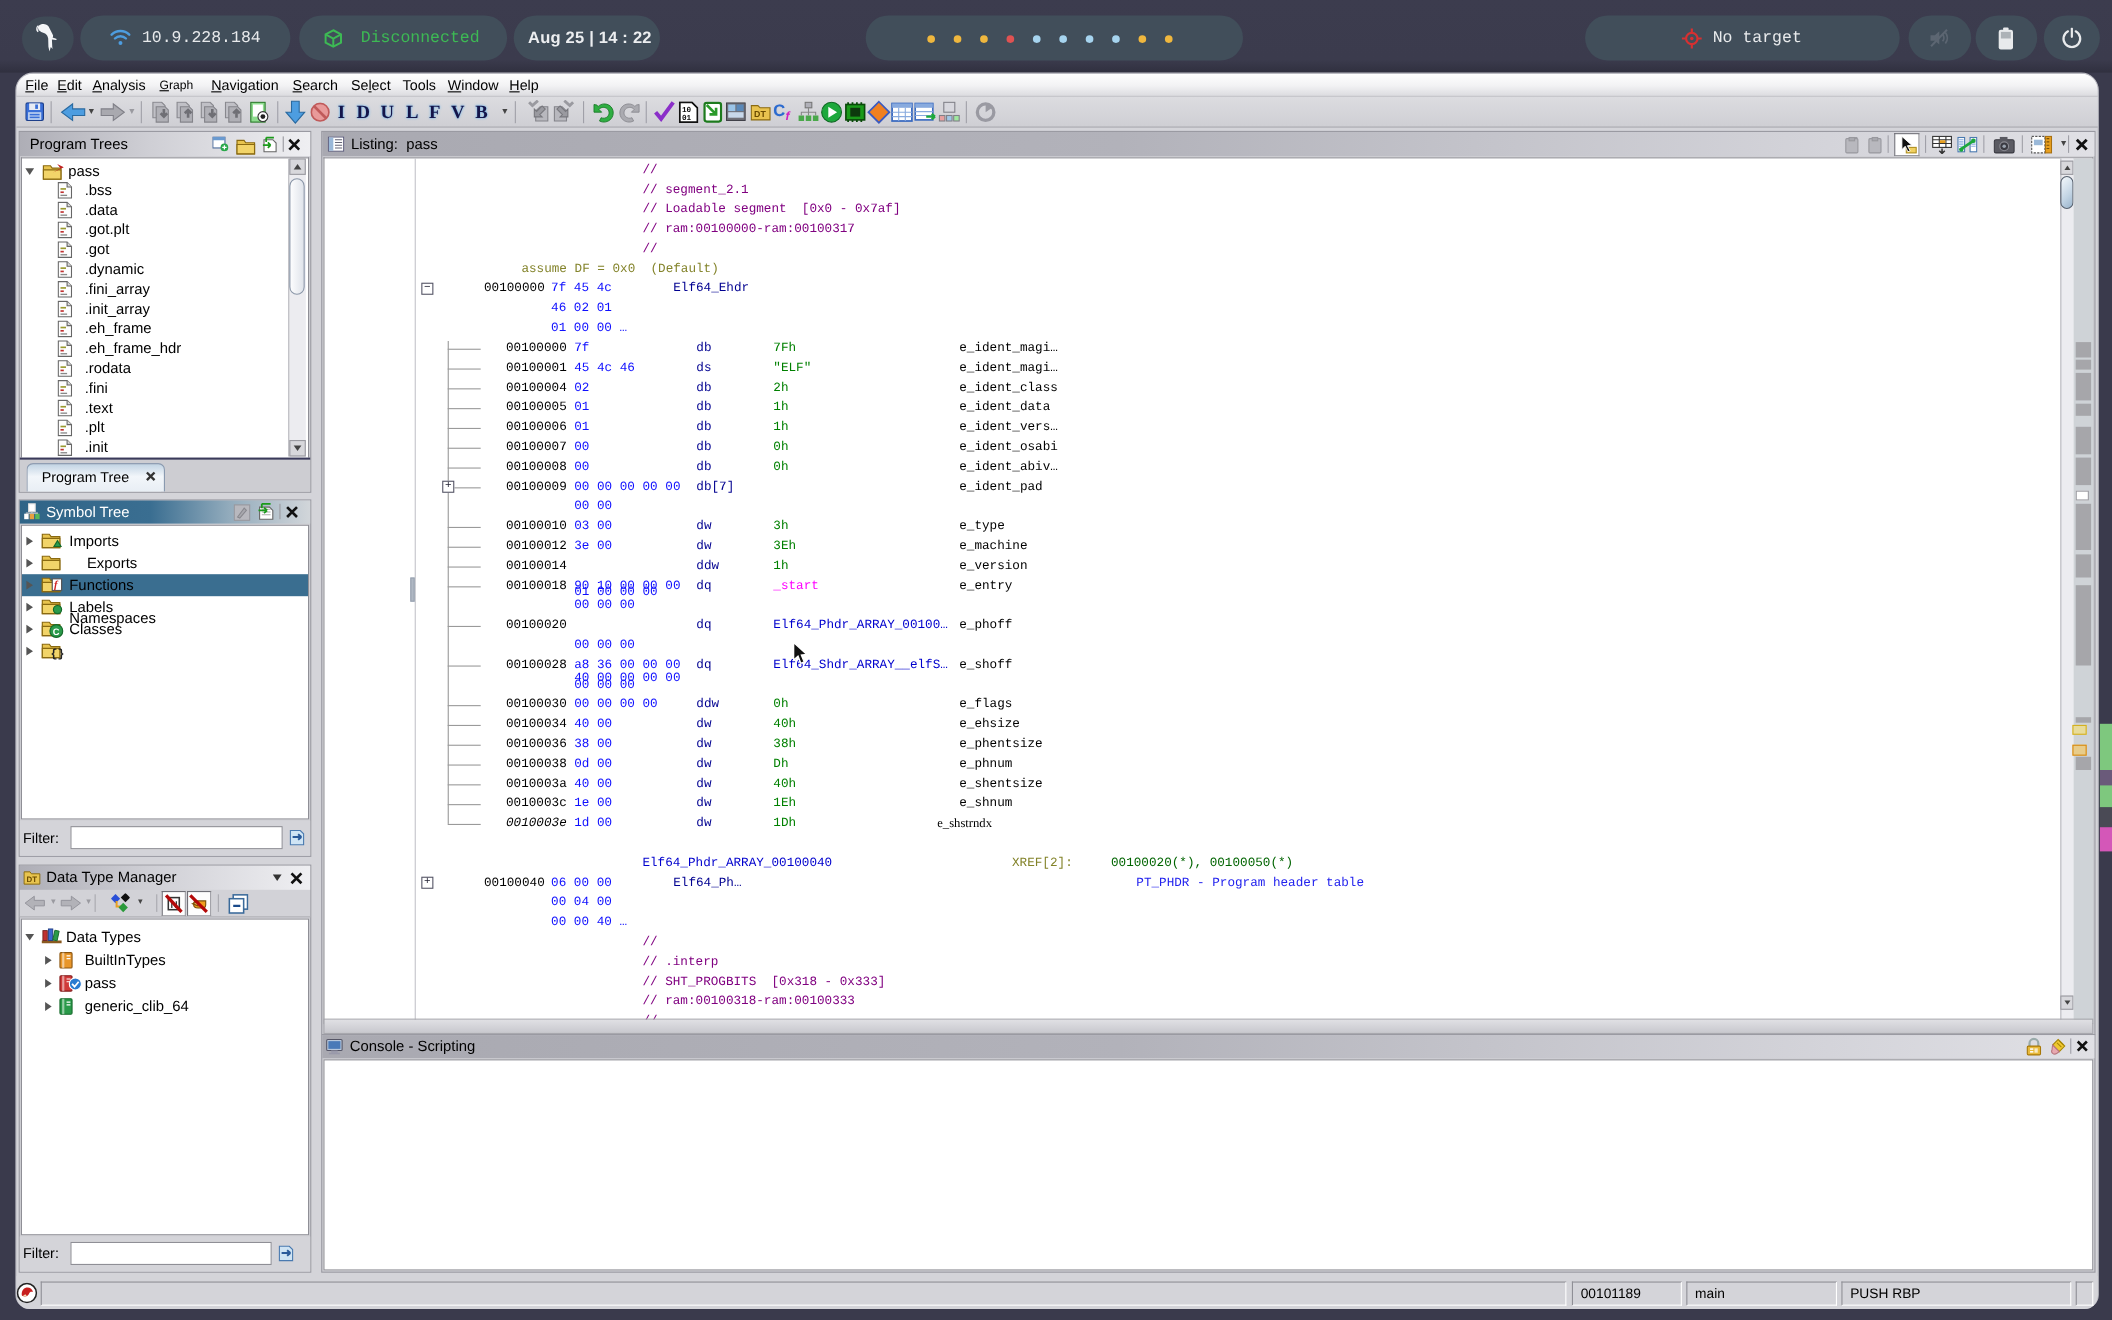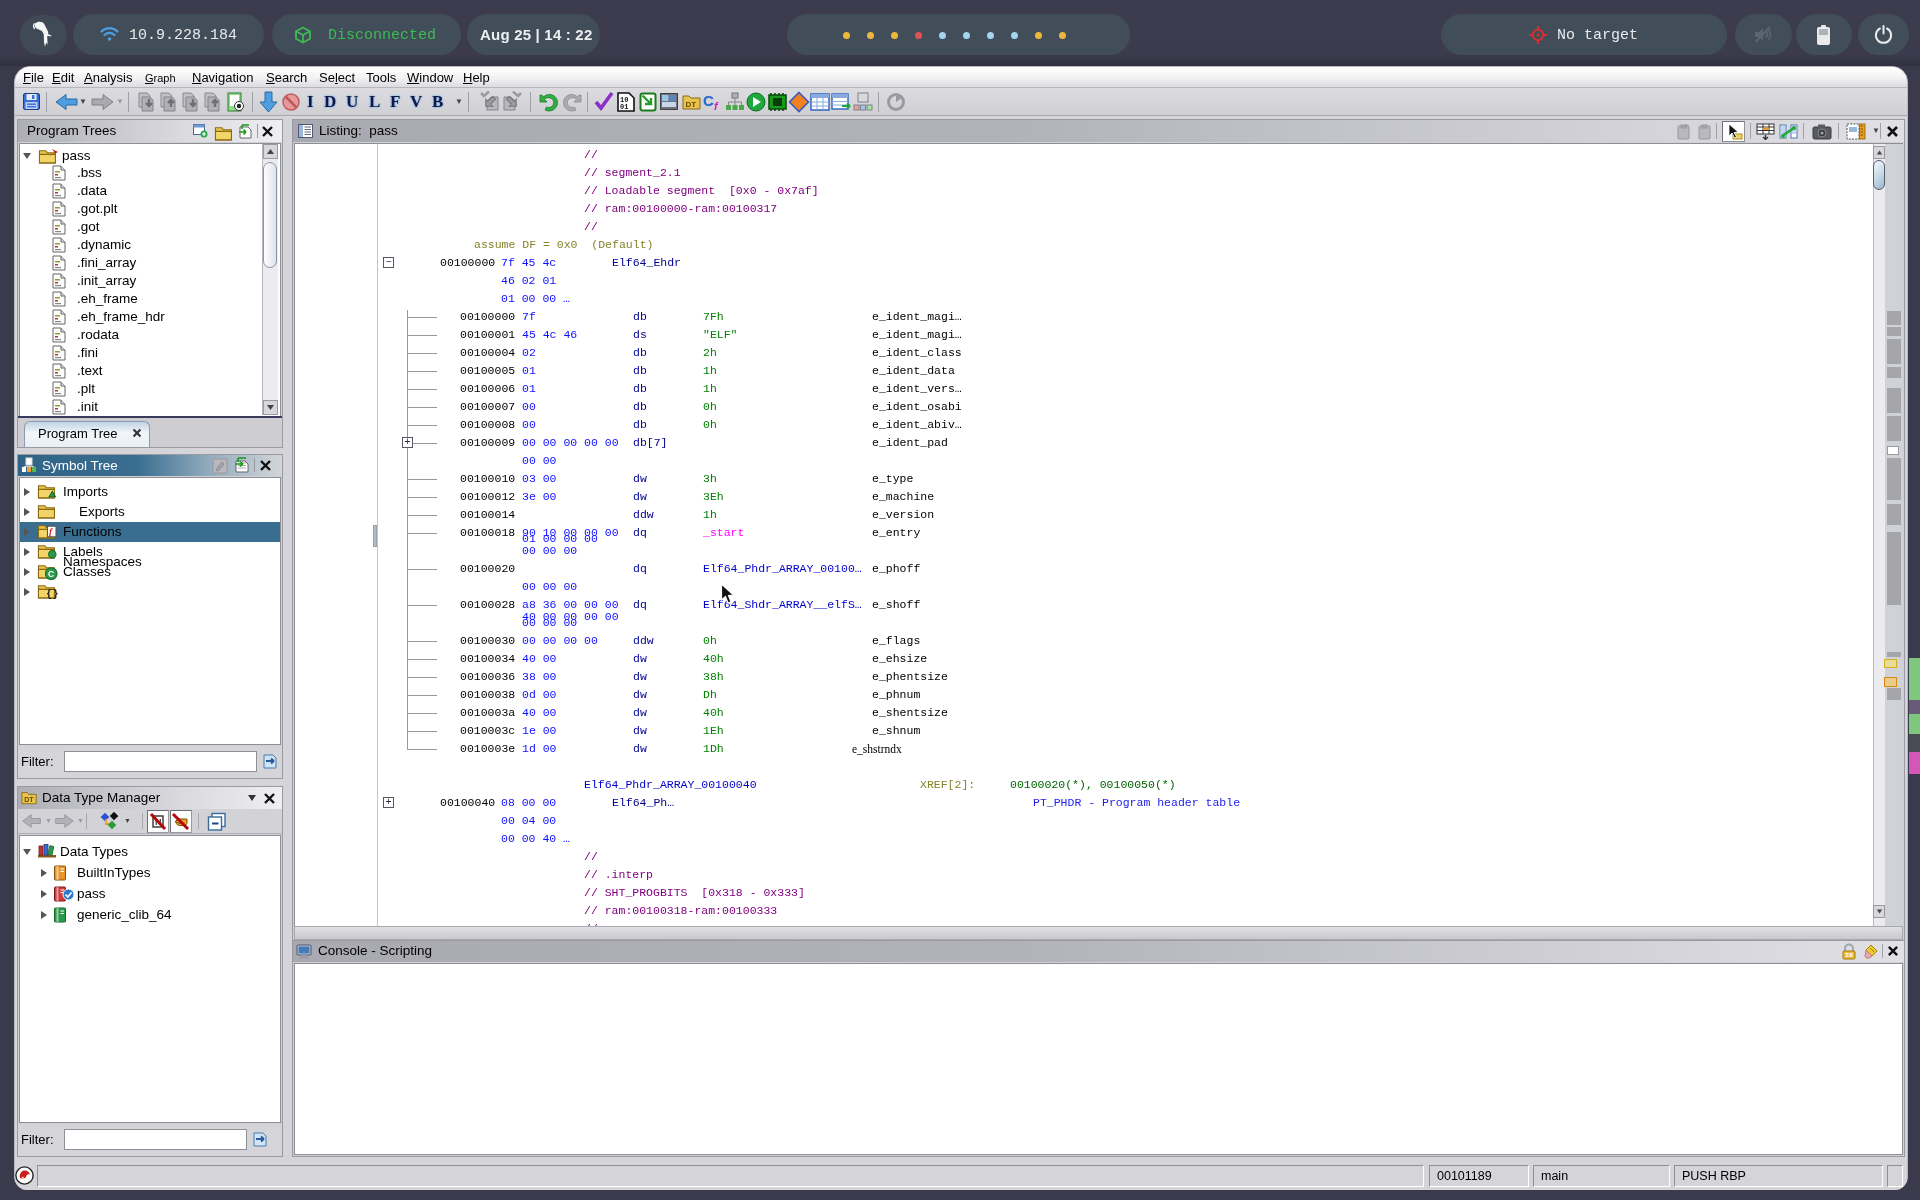--- a/index.html
+++ b/index.html
@@ -748,30 +748,30 @@
 <span class="m " style="left:460px;top:713px;">0010003a</span>
 <span class="m c-hex" style="left:522px;top:713px;">40 00</span>
 <span class="m c-mn" style="left:633px;top:713px;">dw</span>
 <span class="m c-val" style="left:703px;top:713px;">40h</span>
 <span class="m " style="left:872px;top:713px;">e_shentsize</span>
 <span class="m " style="left:460px;top:731px;">0010003c</span>
 <span class="m c-hex" style="left:522px;top:731px;">1e 00</span>
 <span class="m c-mn" style="left:633px;top:731px;">dw</span>
 <span class="m c-val" style="left:703px;top:731px;">1Eh</span>
 <span class="m " style="left:872px;top:731px;">e_shnum</span>
-<span class="m " style="left:460px;top:749px;">0010003e</span>
+<span class="m " style="left:460px;top:749px;font-style:italic;">0010003e</span>
 <span class="m c-hex" style="left:522px;top:749px;">1d 00</span>
 <span class="m c-mn" style="left:633px;top:749px;">dw</span>
 <span class="m c-val" style="left:703px;top:749px;">1Dh</span>
 <span class="m " style="left:852px;top:749px;font-family:Liberation Serif, serif;">e_shstrndx</span>
 <span class="m c-lbl" style="left:584px;top:785px;">Elf64_Phdr_ARRAY_00100040</span>
 <span class="m c-oli" style="left:920px;top:785px;">XREF[2]:</span>
 <span class="m c-ref" style="left:1010px;top:785px;">00100020(*), 00100050(*)</span>
 <span class="m " style="left:440px;top:803px;">00100040</span>
-<span class="m c-hex" style="left:501px;top:803px;">08 00 00</span>
+<span class="m c-hex" style="left:501px;top:803px;">06 00 00</span>
 <span class="m c-mn" style="left:612px;top:803px;">Elf64_Ph…</span>
 <span class="m c-pt" style="left:1033px;top:803px;">PT_PHDR - Program header table</span>
 <span class="m c-hex" style="left:501px;top:821px;">00 04 00</span>
 <span class="m c-hex" style="left:501px;top:839px;">00 00 40 …</span>
 <span class="m c-com" style="left:584px;top:857px;">//</span>
 <span class="m c-com" style="left:584px;top:875px;">// .interp</span>
 <span class="m c-com" style="left:584px;top:893px;">// SHT_PROGBITS  [0x318 - 0x333]</span>
 <span class="m c-com" style="left:584px;top:911px;">// ram:00100318-ram:00100333</span>
 <span class="m c-com" style="left:584px;top:929px;">//</span>
 <div style="position:absolute;left:407px;top:310px;width:1px;height:439px;background:#9a9a9a"></div>

